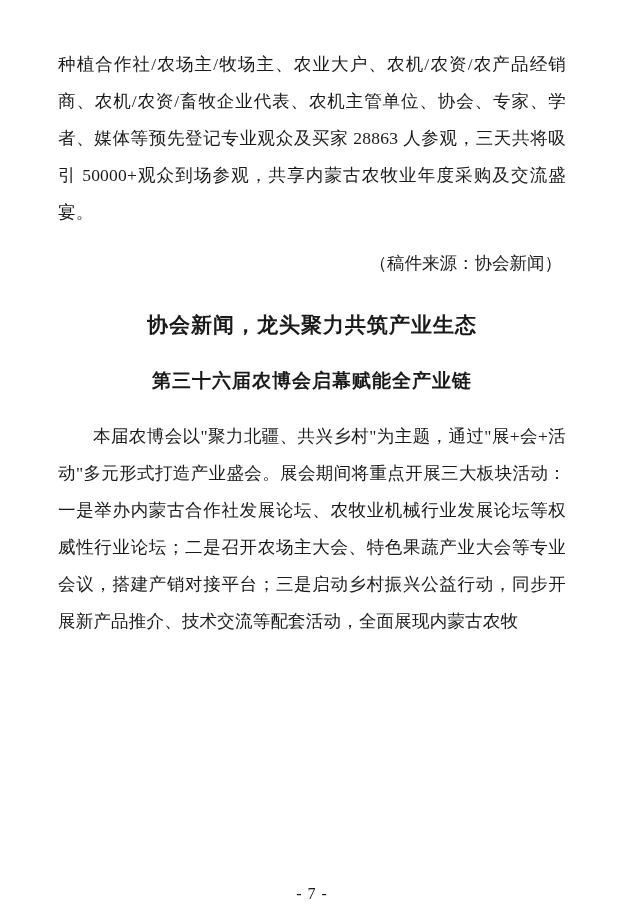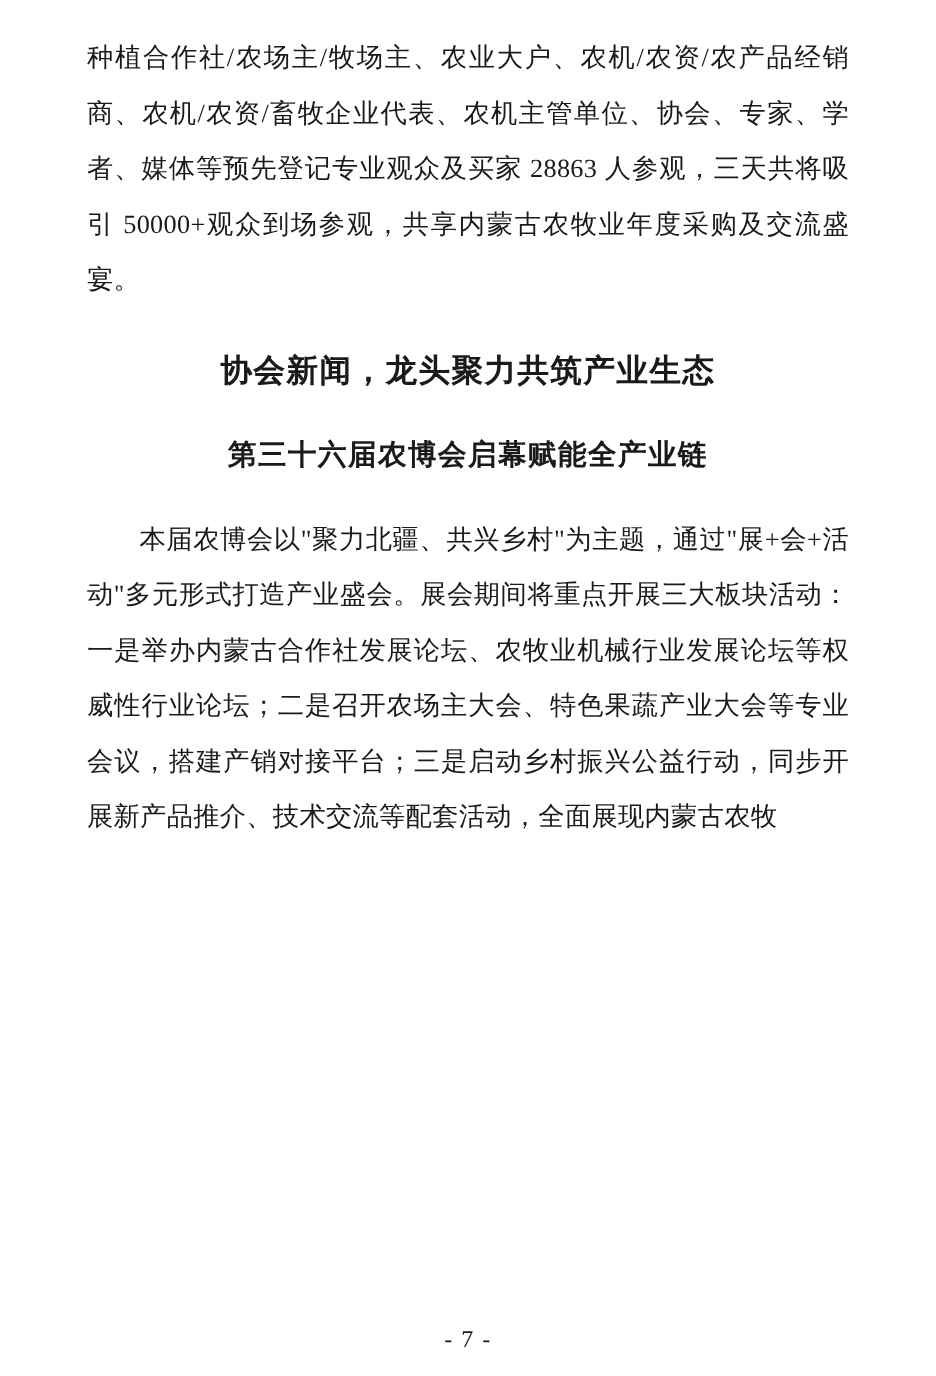--- a/index.html
+++ b/index.html
@@ -12,21 +12,21 @@
     background: #ffffff;
     font-family: "Liberation Serif", "DejaVu Serif", serif;
     color: #1a1a1a;
     overflow: hidden;
   }
   .page {
     position: relative;
     width: 624px;
     height: 917px;
     box-sizing: border-box;
-    padding: 20px 58px 0 58px;
+    padding: 46px 58px 0 58px;
   }
   .para {
     font-size: 17.5px;
     line-height: 37px;
     text-align: justify;
     text-justify: inter-ideograph;
     margin: 0;
     letter-spacing: 0.2px;
   }
   .para.indent {
@@ -75,20 +75,21 @@
     letter-spacing: 1px;
   }
 </style>
 </head>
 <body>
 
 <div class="page">
 
   <p class="para">种植合作社/农场主/牧场主、农业大户、农机/农资/农产品经销商、农机/农资/畜牧企业代表、农机主管单位、协会、专家、学者、媒体等预先登记专业观众及买家 28863 人参观，三天共将吸引 50000+观众到场参观，共享内蒙古农牧业年度采购及交流盛宴。</p>
 
+  <p class="source-line">（稿件来源：协会新闻）</p>
 
   <h1 class="heading-main">协会新闻，龙头聚力共筑产业生态</h1>
 
   <h2 class="heading-sub">第三十六届农博会启幕赋能全产业链</h2>
 
   <div class="body-block">
     <p class="para indent">本届农博会以"聚力北疆、共兴乡村"为主题，通过"展+会+活动"多元形式打造产业盛会。展会期间将重点开展三大板块活动：一是举办内蒙古合作社发展论坛、农牧业机械行业发展论坛等权威性行业论坛；二是召开农场主大会、特色果蔬产业大会等专业会议，搭建产销对接平台；三是启动乡村振兴公益行动，同步开展新产品推介、技术交流等配套活动，全面展现内蒙古农牧</p>
   </div>
 
   <div class="page-number">- 7 -</div>

